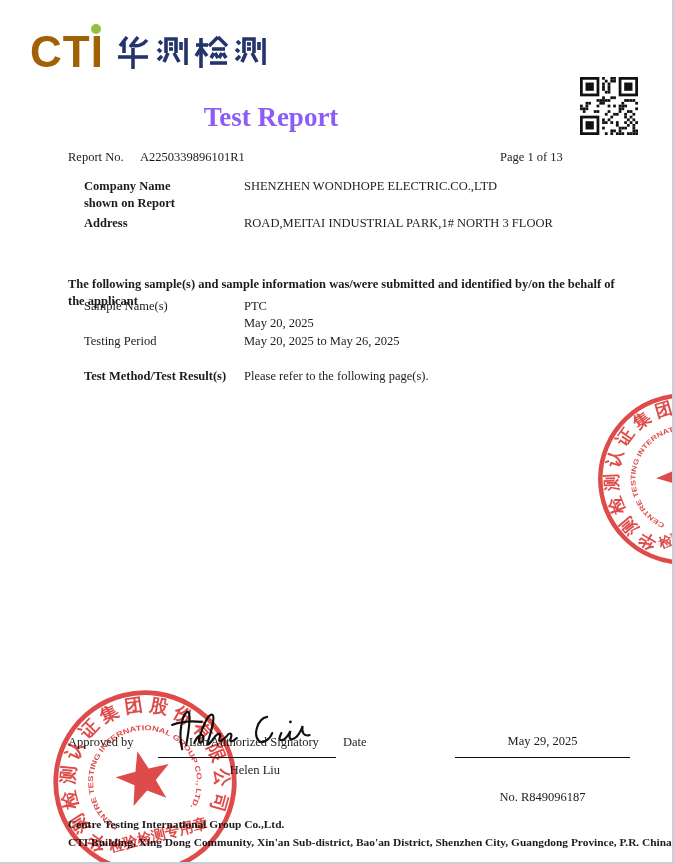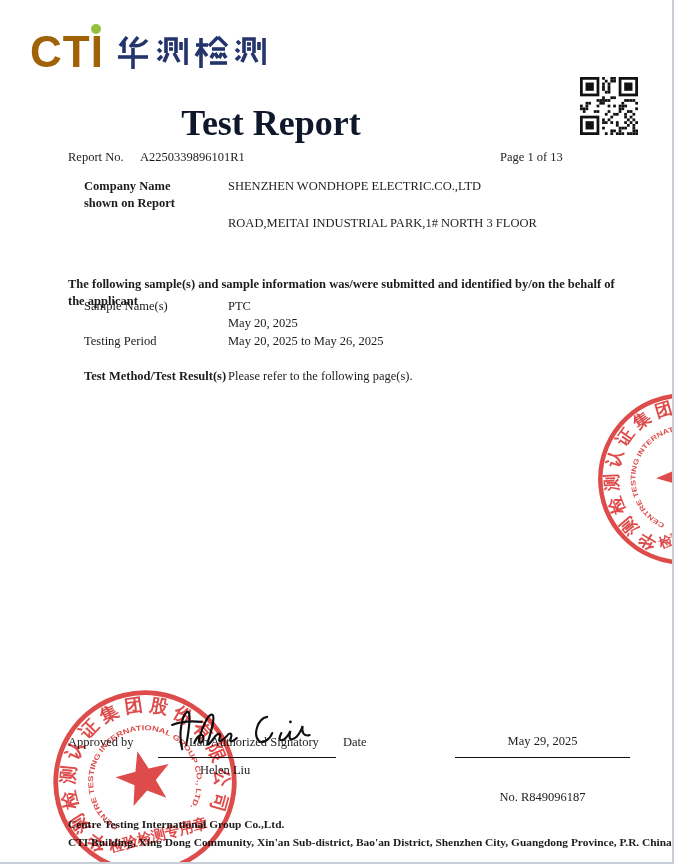--- a/index.html
+++ b/index.html
@@ -12,30 +12,30 @@
   .b{font-weight:bold;}
   .fs{font-size:12.5px;line-height:17px;}
   .fs-sm{font-size:11.4px;line-height:16px;font-weight:bold;}
   
   .logo{left:30px;top:28px;height:48px;width:230px;}
   .logo-cti{position:absolute;left:0;top:2px;font-family:"Liberation Sans",sans-serif;
     font-weight:bold;font-size:44px;line-height:44px;letter-spacing:1px;color:#a16207;}
   .logo-dot{position:absolute;left:61px;top:-4px;width:10px;height:10px;border-radius:50%;background:#93c13e;}
   .logo-cjk{position:absolute;left:86px;top:6px;}
   
-  .title{left:0;top:102px;width:542px;text-align:center;font-size:36px;font-weight:bold;color:#0f172a;}
+  .title{left:0;top:102px;width:542px;text-align:center;font-size:27px;font-weight:bold;color:#8b5cf6;}
   
   .qr{left:580px;top:77px;width:58px;height:58px;}
   
   .meta-label{left:68px;top:149px;}
   .meta-value{left:140px;top:149px;}
   .page-num{left:500px;top:149px;width:120px;text-align:left;}
   
   .col-label{left:84px;width:155px;}
-  .col-value{left:228px;width:400px;}
+  .col-value{left:244px;width:400px;}
   
   .stamp{mix-blend-mode:multiply;opacity:.85;}
   .stamp-right{left:594px;top:389px;width:180px;height:180px;transform:rotate(-22deg);}
   .stamp-bottom{left:49px;top:686px;width:192px;height:192px;transform:rotate(-14deg);}
   
   .sig-svg{left:168px;top:704px;width:172px;height:54px;}
   .sig-line{left:158px;top:757px;width:178px;height:0;border-top:1.3px solid #111;}
   .date-line{left:455px;top:757px;width:175px;height:0;border-top:1.3px solid #111;}
   text{font-family:"Liberation Sans",sans-serif;}
 </style>
@@ -209,20 +209,21 @@
   <div class="abs fs meta-label">Report No.</div>
   <div class="abs fs meta-value">A2250339896101R1</div>
   <div class="abs fs page-num">Page 1 of 13</div>
 
   <div class="abs fs b col-label" style="top:178px">
     <div>Company Name</div>
     <div>shown on Report</div>
   </div>
   <div class="abs fs col-value" style="top:178px">SHENZHEN WONDHOPE ELECTRIC.CO.,LTD</div>
 
+  <div class="abs fs b col-label" style="top:215px">Address</div>
   <div class="abs fs col-value" style="top:215px">
     <div>ROAD,MEITAI INDUSTRIAL PARK,1# NORTH 3 FLOOR</div>
   </div>
 
   <div class="abs fs b" style="left:68px;top:276px;width:552px;font-family:Liberation Serif, serif;">The following sample(s) and sample information was/were submitted and identified by/on the behalf of the applicant</div>
 
   <div class="abs fs col-label" style="top:298px">Sample Name(s)</div>
   <div class="abs fs col-value" style="top:298px">PTC</div>
 
   <div class="abs fs col-value" style="top:315px">May 20, 2025</div>
@@ -253,21 +254,21 @@
   <svg class="abs sig-svg" viewBox="0 0 170 52" fill="none" stroke="#101010" stroke-width="2.1" stroke-linecap="round" aria-label="Helen Liu">
     <path d="M14,44 C10,28 14,10 19,7 C23,5 21,24 18,40"></path>
     <path d="M4,20 C14,16 24,16 33,17"></path>
     <path d="M26,38 C29,30 35,27 35,33 C35,38 29,40 31,33 C34,22 40,8 44,10 C47,12 41,32 39,38 C38,42 42,38 46,32 C50,27 53,28 51,33 C49,38 54,36 58,31 C61,27 64,28 62,33 C60,38 64,37 68,33"></path>
     <path d="M98,12 C88,14 84,30 90,36 C94,39 101,34 103,28"></path>
     <path d="M112,28 C110,32 109,36 113,35 C117,34 120,28 121,26 C120,30 119,35 123,34 C128,33 132,25 133,21 C132,27 134,32 140,30"></path>
     <circle cx="121" cy="17" r="1.4" fill="#101010" stroke="none"></circle>
   </svg>
   <div class="abs sig-line"></div>
 
-  <div class="abs fs" style="left:200px;top:762px;width:96px;text-align:left">Helen Liu</div>
+  <div class="abs fs" style="left:184px;top:762px;width:96px;text-align:right">Helen Liu</div>
   <div class="abs fs" style="left:189px;top:734px">Lab Authorized Signatory</div>
 
   <div class="abs fs" style="left:343px;top:734px">Date</div>
   <div class="abs fs" style="left:455px;top:733px;width:175px;text-align:center">May 29, 2025</div>
   <div class="abs date-line"></div>
 
   <div class="abs fs" style="left:455px;top:789px;width:175px;text-align:center">No. R849096187</div>
 
   <div class="abs fs-sm" style="left:68px;top:816px">Centre Testing International Group Co.,Ltd.</div>
   <div class="abs fs-sm" style="left:68px;top:834px">CTI Building, Xing Dong Community, Xin'an Sub-district, Bao'an District, Shenzhen City, Guangdong Province, P.R. China</div>

